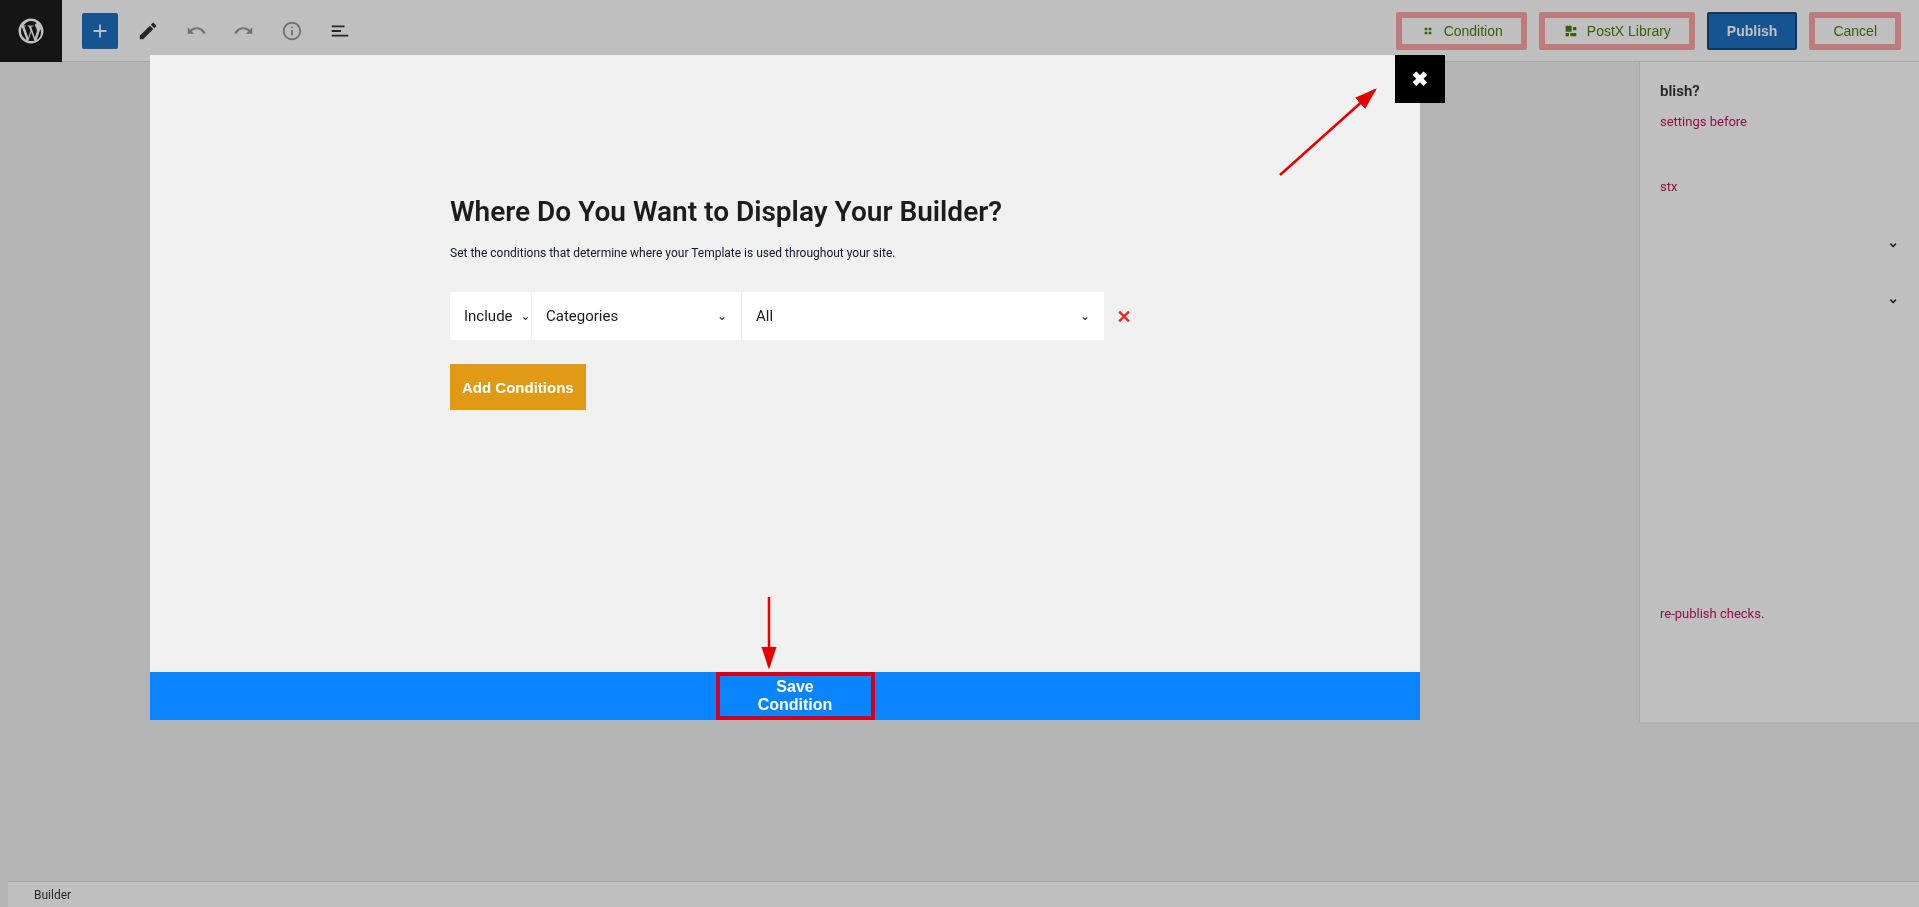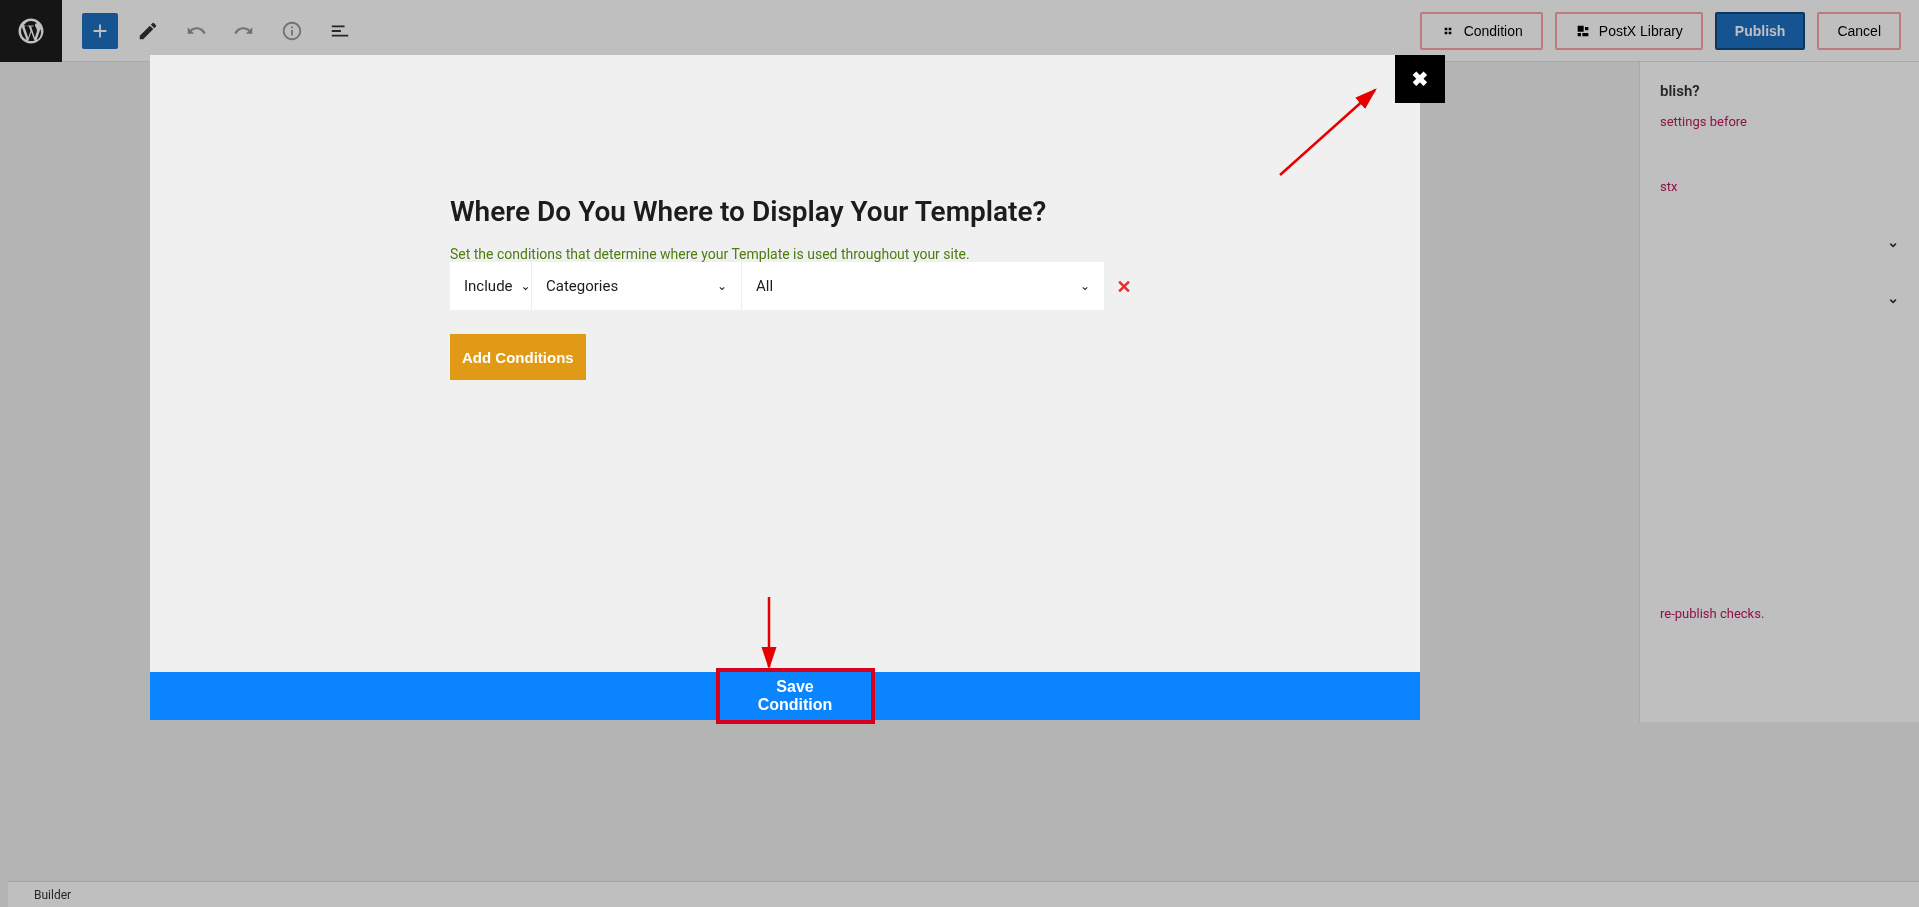--- a/index.html
+++ b/index.html
@@ -59,23 +59,23 @@
     .toolbar-right {
       display: flex;
       align-items: center;
       gap: 12px;
       margin-left: auto;
       margin-right: 18px;
     }
     .header-btn {
       height: 38px;
       padding: 0 18px;
-      border: 2px solid #fca5a5;
-      background: #fff;
-      color: #000000;
+      border: 6px solid #fca5a5;
+      background: #fff;
+      color: #4d7c0f;
       font-size: 14px;
       font-weight: 500;
       display: flex;
       align-items: center;
       gap: 8px;
       cursor: pointer;
       border-radius: 2px;
     }
     .header-btn.filled {
       background: #1e6fc2;
@@ -158,22 +158,23 @@
       flex: 1;
       padding: 140px 0 0 300px;
     }
     .modal-title {
       font-size: 28px;
       font-weight: 600;
       color: #1c1c1c;
       margin-bottom: 18px;
     }
     .modal-subtitle {
-      font-size: 14px;
-      color: #4d7c0f;
+      font-size: 12px;
+      color: #0f172a;
+      margin-bottom: 32px;
     }
     .condition-row {
       display: flex;
       align-items: flex-start;
       gap: 0;
       margin-bottom: 24px;
     }
     .cond-select {
       background: #fff;
       height: 48px;
@@ -212,21 +213,21 @@
       cursor: pointer;
     }
     .modal-footer {
       height: 48px;
       background: #0a85ff;
       display: flex;
       align-items: center;
       justify-content: center;
     }
     .save-condition-btn {
-      height: 56px;
+      height: 48px;
       padding: 0 18px;
       background: transparent;
       color: #fff;
       font-size: 16px;
       font-weight: 600;
       border: 4px solid #d6001c;
       cursor: pointer;
       width: 159px;
       box-sizing: border-box;
       margin-left: 20px;
@@ -317,21 +318,21 @@
   <span>Builder</span>
 </div>
 
 <div class="dim-overlay"></div>
 
 <div class="modal">
   <div class="modal-close">
     <span>✖</span>
   </div>
   <div class="modal-body">
-    <h1 class="modal-title">Where Do You Where to Display Your Template?</h1>
+    <h1 class="modal-title">Where Do You Want to Display Your Builder?</h1>
     <p class="modal-subtitle">Set the conditions that determine where your Template is used throughout your site.</p>
     <div class="condition-row">
       <div class="cond-select s1">
         <span>Include</span>
         <span class="chev">⌄</span>
       </div>
       <div class="cond-select s2">
         <span>Categories</span>
         <span class="chev">⌄</span>
       </div>

